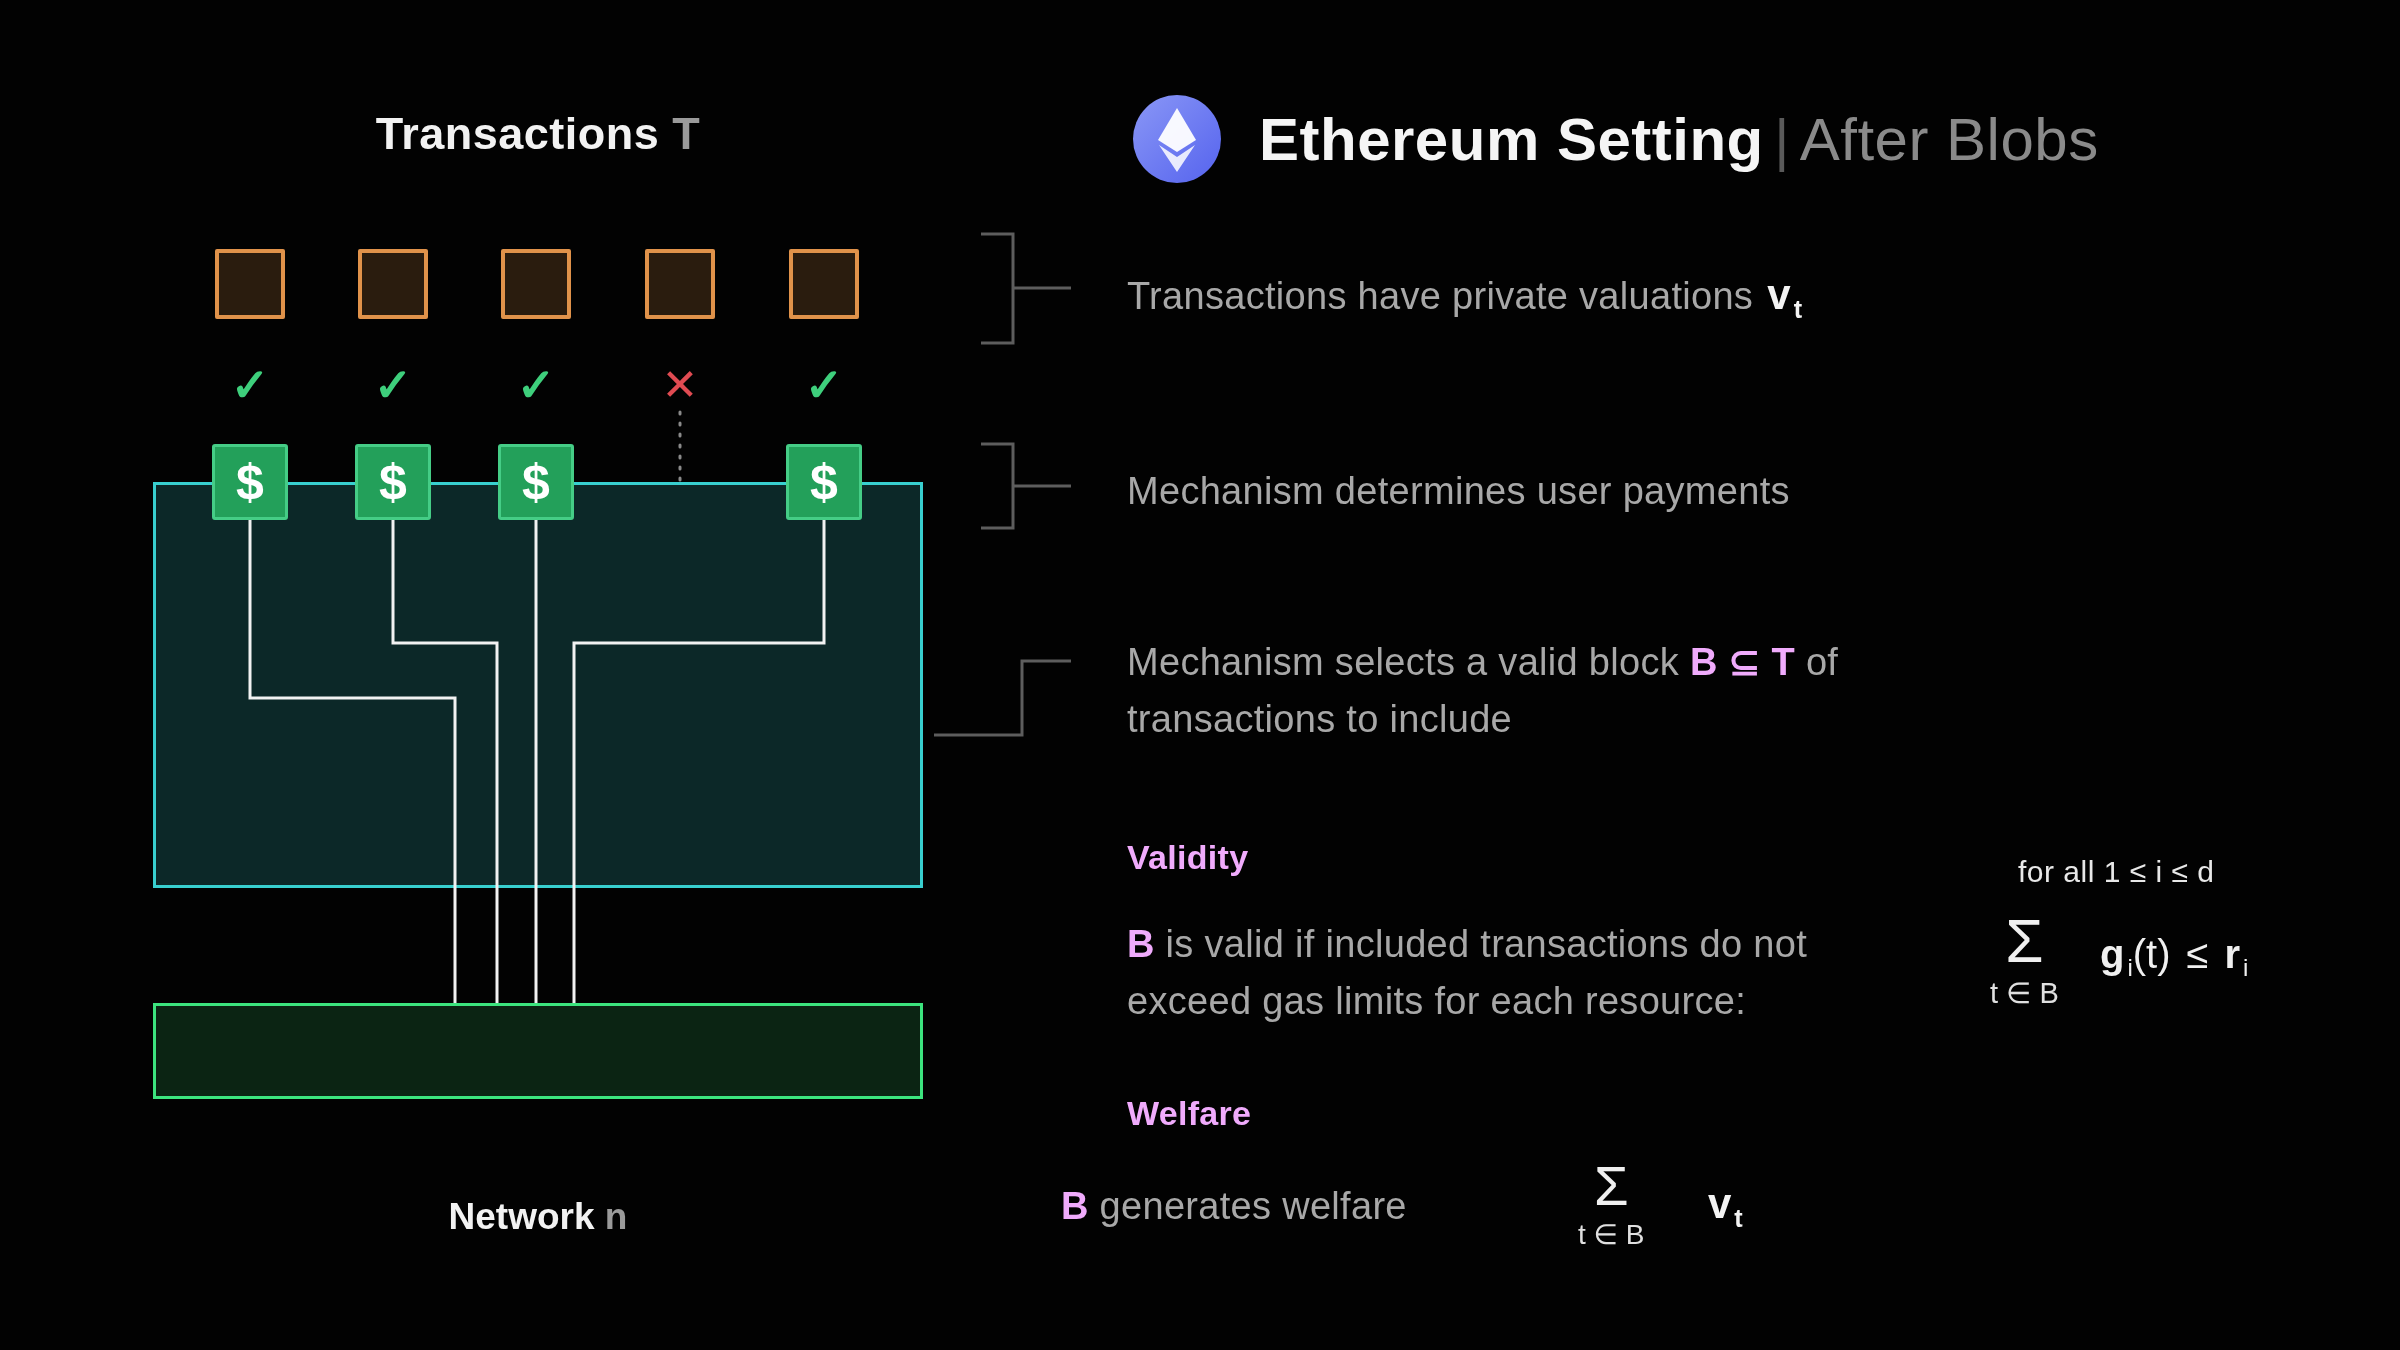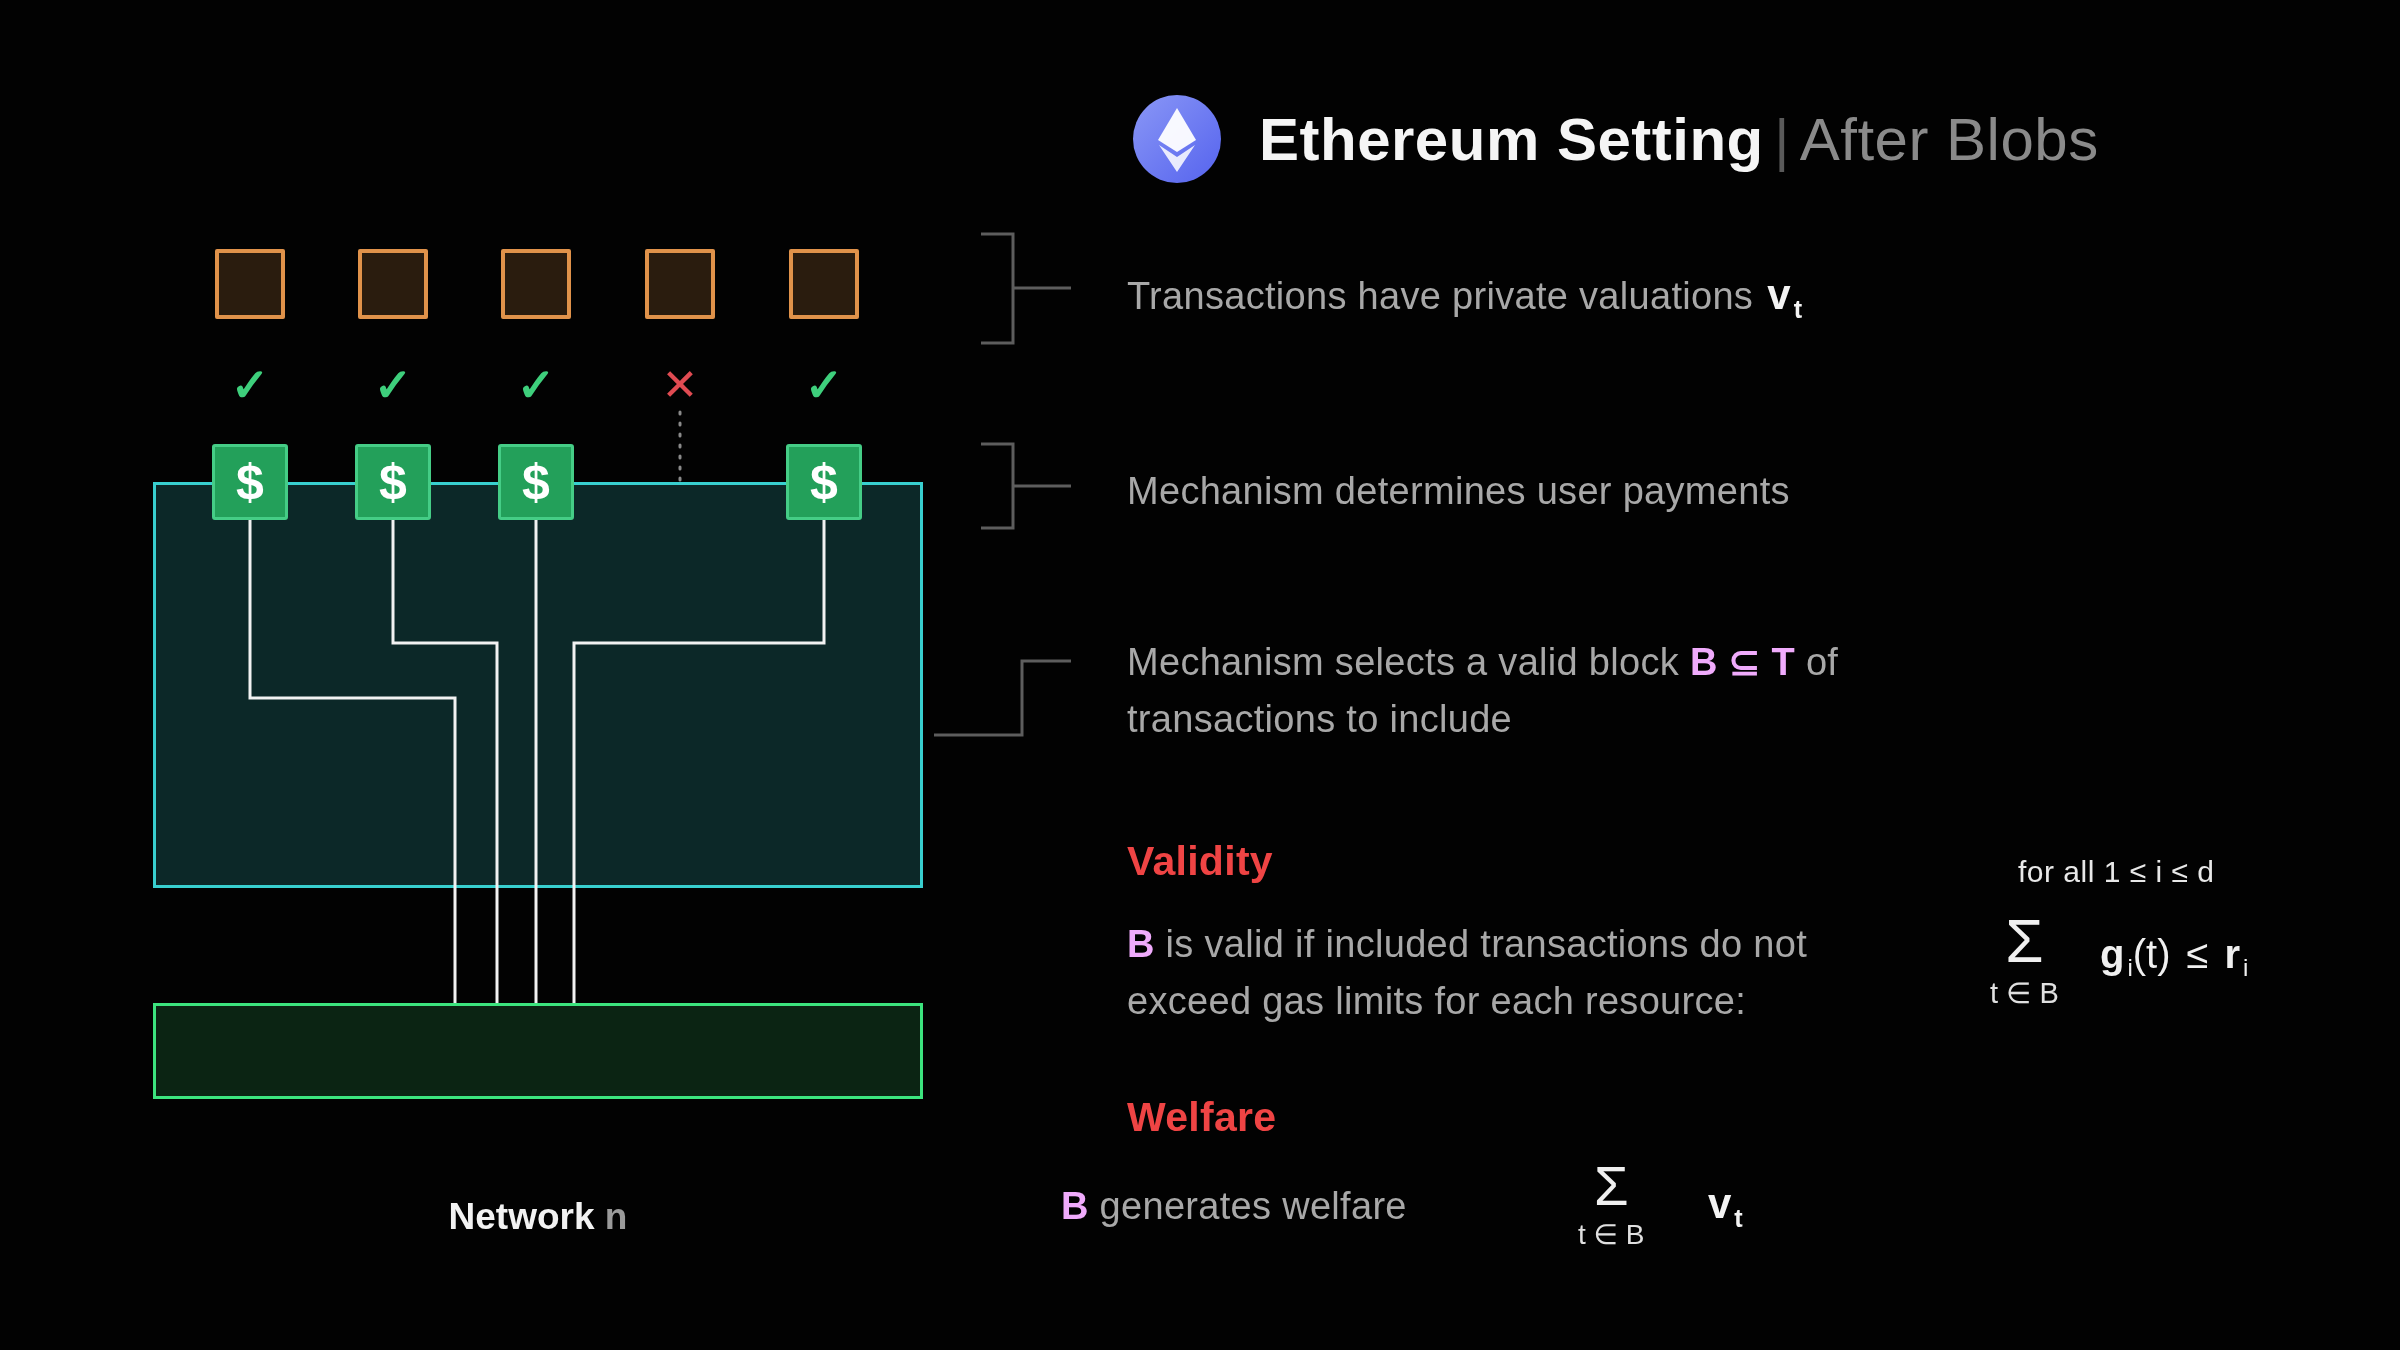--- a/index.html
+++ b/index.html
@@ -51,21 +51,21 @@
   
   .note{color:#a8a8a8;font-size:38px;font-weight:500;line-height:57px;letter-spacing:.3px;}
   .note .mathw{color:#f0abfc;font-weight:600;}
   .note1{left:1127px;top:266px;}
   .note2{left:1127px;top:463px;}
   .note3{left:1127px;top:634px;}
 
   .vt{color:#f4f4f4;font-weight:700;font-size:42px;margin-left:14px;}
   .sub{font-size:0.6em;vertical-align:-0.35em;margin-left:3px;}
 
-  .sechead{color:#ef4444;font-size:41px;font-weight:700;letter-spacing:.3px;}
+  .sechead{color:#f0abfc;font-size:34px;font-weight:700;letter-spacing:.3px;}
   .vhead{left:1127px;top:838px;}
   .vbody{left:1127px;top:916px;}
   .whead{left:1127px;top:1094px;}
   .wbody{left:1061px;top:1178px;}
 
   .quant{left:2018px;top:855px;font-size:30px;color:#e8e8e8;font-weight:500;letter-spacing:.5px;}
 
   .sumop{display:inline-flex;flex-direction:column;align-items:center;}
   .sigma{font-size:62px;line-height:58px;color:#f0f0f0;font-weight:400;}
   .sunder{font-size:29px;color:#e0e0e0;margin-top:6px;font-weight:500;white-space:nowrap;}
@@ -77,20 +77,23 @@
   .mexpr{left:2100px;top:932px;font-size:40px;color:#f0f0f0;white-space:nowrap;}
   .mexpr .b{font-weight:700;}
   .mexpr .op{margin:0 16px;font-weight:400;}
   .wvt{left:1694px;top:1180px;}
 </style>
 </head>
 <body>
 
 <div class="slide">
 
+  <div class="abs dtitle">
+    <span class="w">Transactions </span><span class="dim">T</span>
+  </div>
 
   <div class="abs txsq" style="left:215px"></div>
   <div class="abs txsq" style="left:358px"></div>
   <div class="abs txsq" style="left:501px"></div>
   <div class="abs txsq" style="left:645px"></div>
   <div class="abs txsq" style="left:789px"></div>
 
   <div class="abs mark" style="left:215px">✓</div>
   <div class="abs mark" style="left:358px">✓</div>
   <div class="abs mark" style="left:501px">✓</div>

